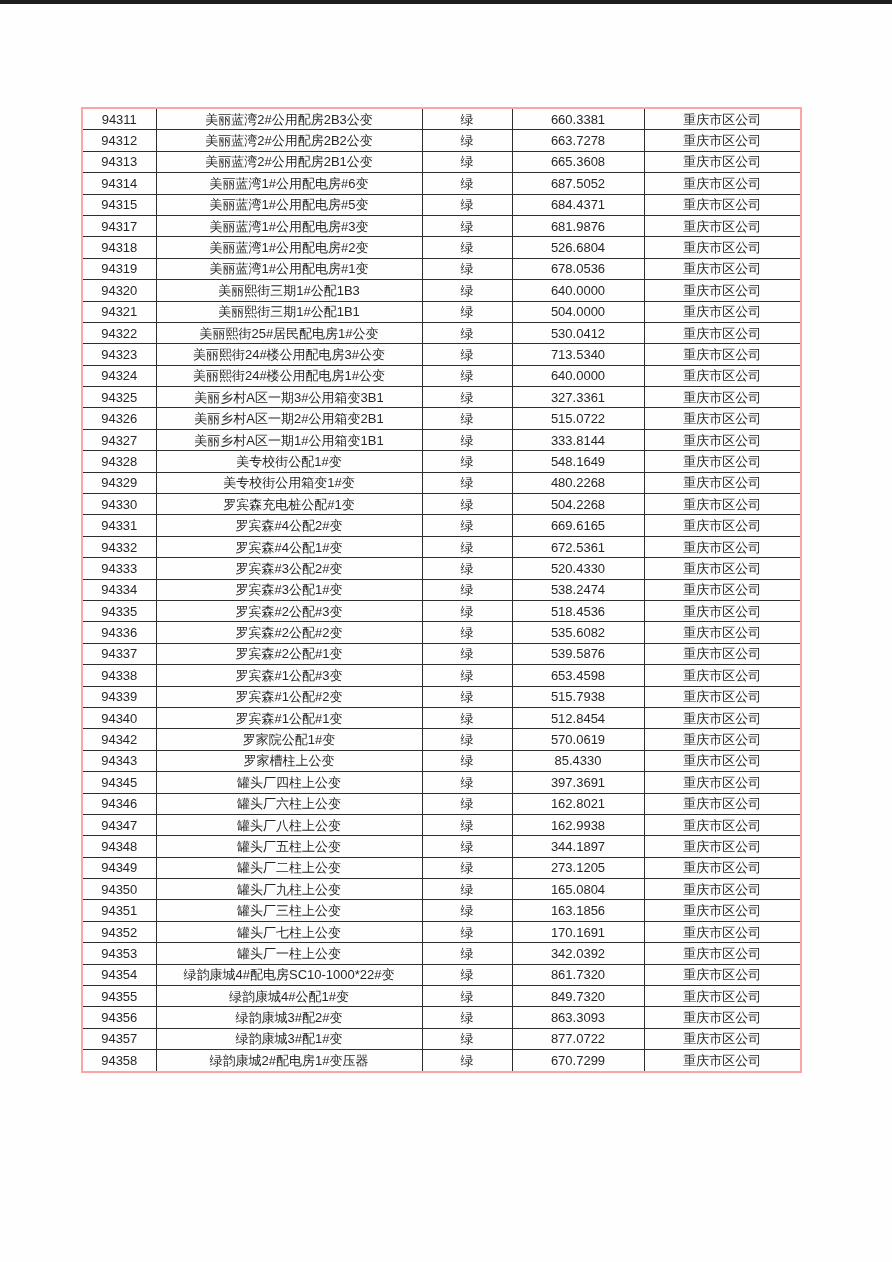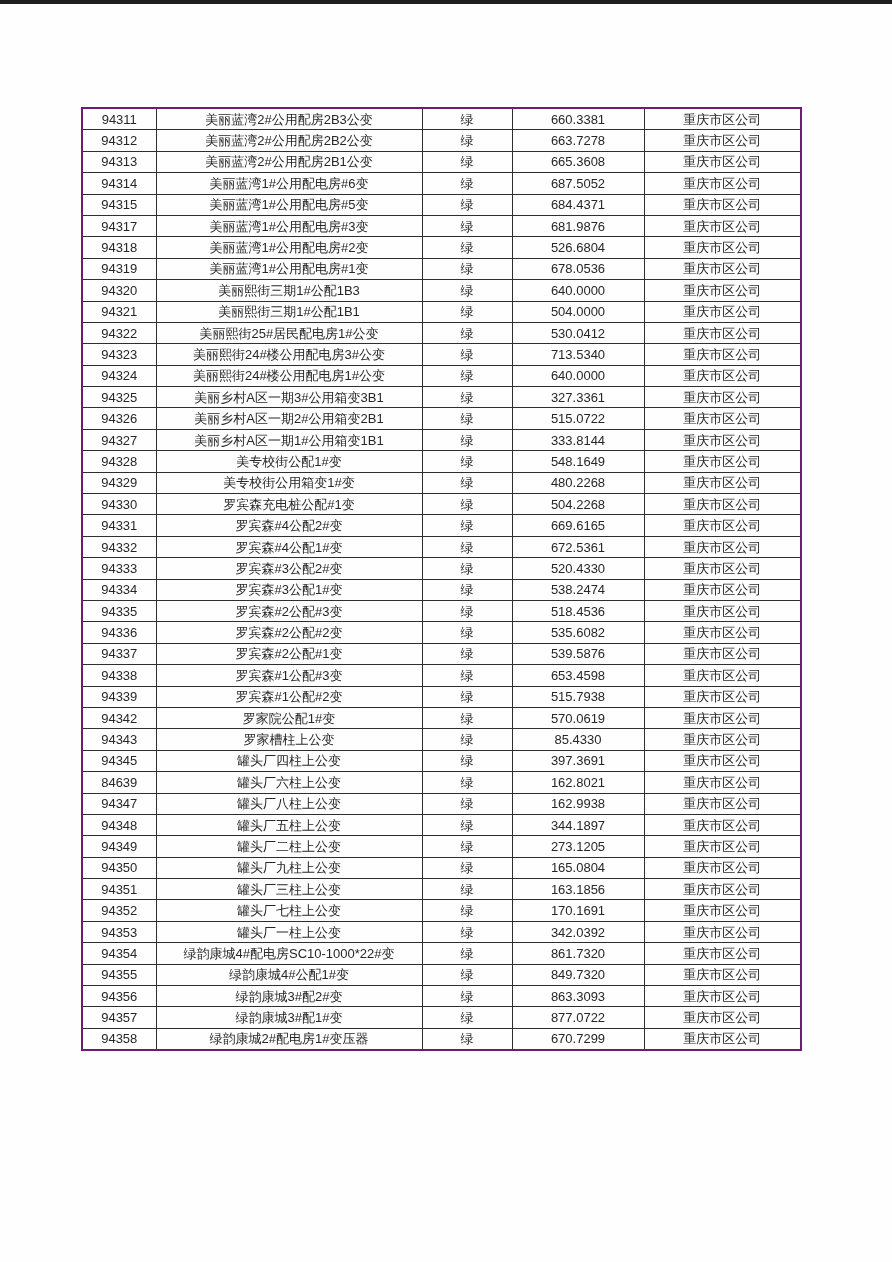--- a/index.html
+++ b/index.html
@@ -14,21 +14,21 @@
     position: absolute; top: 0; left: 0;
     width: 892px; height: 4px;
     background: #1e1e1e;
   }
   .sheet-table {
     position: absolute;
     left: 81px; top: 107px;
     width: 719px;
     border-collapse: collapse;
     table-layout: fixed;
-    border: 2px solid #701a75;
+    border: 2px solid #fca5a5;
   }
   .sheet-table td {
     border: 1px solid #2e2e2e;
     height: 20.4px;
     padding: 0 2px;
     text-align: center;
     vertical-align: middle;
     font-size: 13px;
     color: #262626;
     white-space: nowrap;
@@ -245,20 +245,27 @@
     <td>重庆市区公司</td>
   </tr>
       <tr>
     <td>94339</td>
     <td>罗宾森#1公配#2变</td>
     <td>绿</td>
     <td>515.7938</td>
     <td>重庆市区公司</td>
   </tr>
       <tr>
+    <td>94340</td>
+    <td>罗宾森#1公配#1变</td>
+    <td>绿</td>
+    <td>512.8454</td>
+    <td>重庆市区公司</td>
+  </tr>
+      <tr>
     <td>94342</td>
     <td>罗家院公配1#变</td>
     <td>绿</td>
     <td>570.0619</td>
     <td>重庆市区公司</td>
   </tr>
       <tr>
     <td>94343</td>
     <td>罗家槽柱上公变</td>
     <td>绿</td>
@@ -266,21 +273,21 @@
     <td>重庆市区公司</td>
   </tr>
       <tr>
     <td>94345</td>
     <td>罐头厂四柱上公变</td>
     <td>绿</td>
     <td>397.3691</td>
     <td>重庆市区公司</td>
   </tr>
       <tr>
-    <td>84639</td>
+    <td>94346</td>
     <td>罐头厂六柱上公变</td>
     <td>绿</td>
     <td>162.8021</td>
     <td>重庆市区公司</td>
   </tr>
       <tr>
     <td>94347</td>
     <td>罐头厂八柱上公变</td>
     <td>绿</td>
     <td>162.9938</td>

